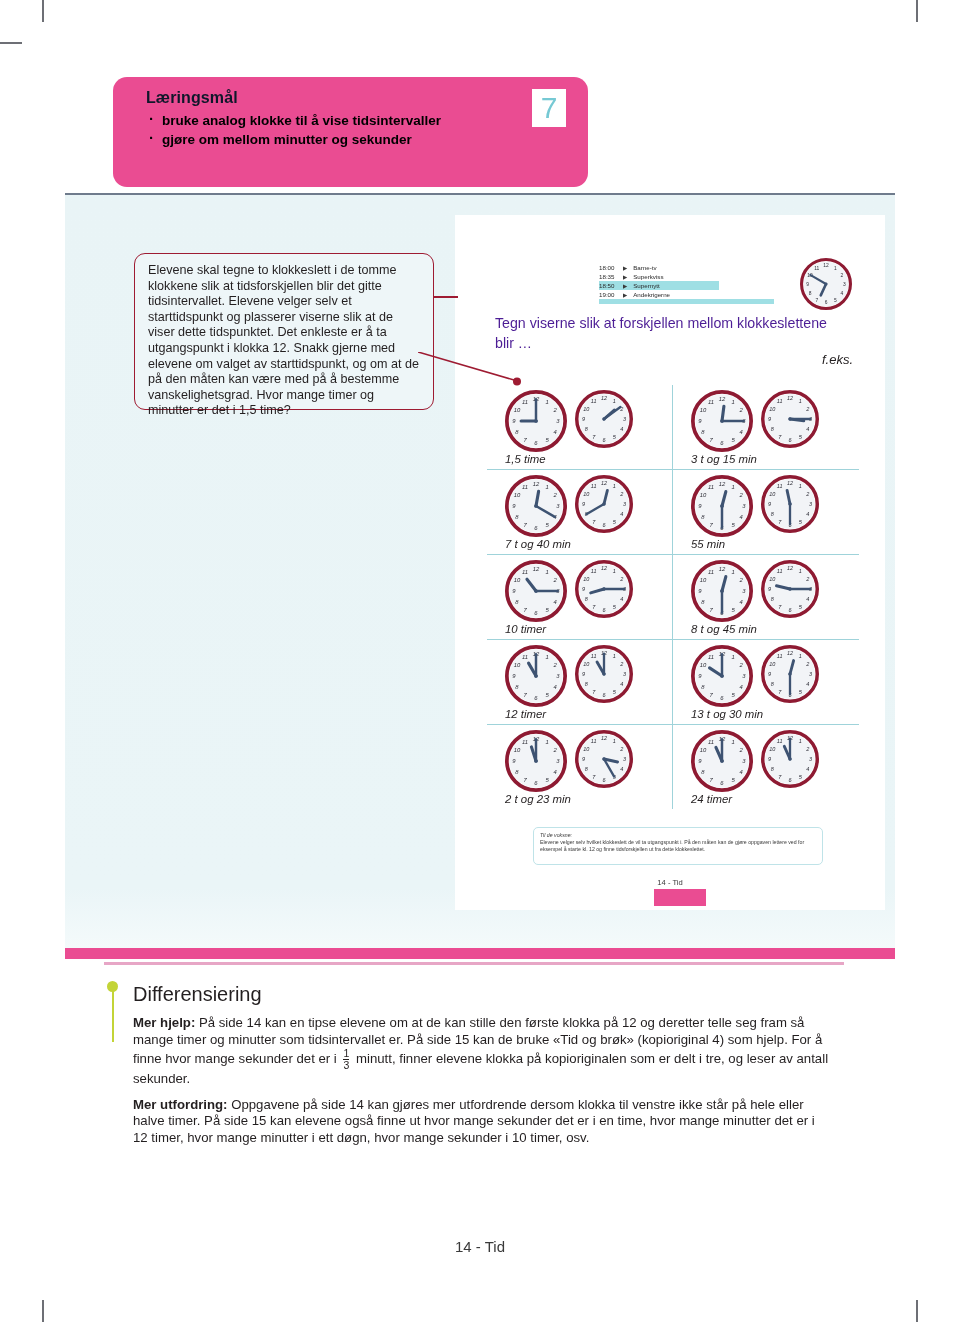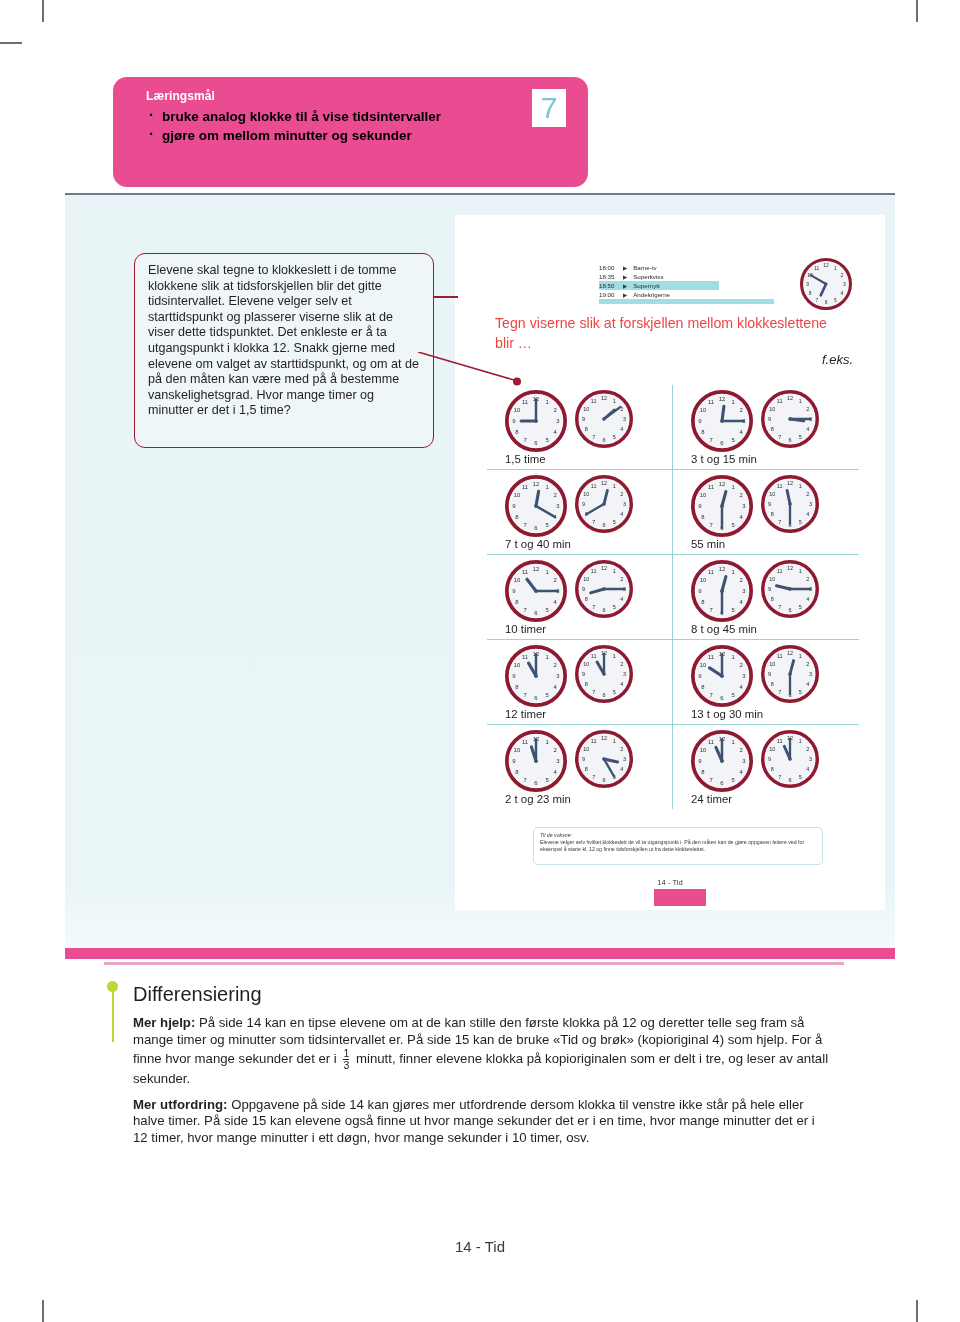--- a/index.html
+++ b/index.html
@@ -15,21 +15,21 @@
     position:absolute;left:65px;top:382px;width:280px;height:56px;
     background:#ea4c92;
   }
   #goals-box{
     position:absolute;left:113px;top:77px;width:475px;height:110px;
     background:#ea4c92;border-radius:14px;
     box-sizing:border-box;padding:12px 18px 0 33px;
     z-index:3;
   }
   #goals-title{
-    color:#ffffff;font-size:12px;font-weight:bold;letter-spacing:.1px;
+    color:#0f172a;font-size:16px;font-weight:bold;letter-spacing:.1px;
     margin:0 0 4px 0;
   }
   .goal-item{
     color:#000000;font-size:13.5px;font-weight:bold;line-height:19px;
     padding-left:16px;position:relative;
   }
   .goal-item:before{content:"·";position:absolute;left:3px;top:-2px;font-size:15px;}
   #chapter-badge{
     position:absolute;right:22px;top:12px;width:34px;height:38px;
     background:#ffffff;color:#76c9d4;font-size:30px;line-height:38px;
@@ -44,21 +44,21 @@
   #panel-bottom-band{
     position:absolute;left:65px;top:948px;width:830px;height:11px;
     background:#ea4c92;z-index:2;
   }
   #panel-top-rule{
     position:absolute;left:65px;top:193px;width:830px;height:2px;
     background:#6f7b8c;z-index:2;
   }
   
   #teacher-note{
-    position:absolute;left:134px;top:253px;width:300px;height:195px;
+    position:absolute;left:134px;top:253px;width:300px;height:157px;
     border:1.6px solid #9e1b32;border-radius:11px;background:#eef6f8;
     box-sizing:border-box;padding:9px 11px 18px 13px;z-index:4;
   }
   #teacher-note p{
     margin:0;font-size:12.6px;line-height:15.6px;color:#231f20;
   }
   
   #note-arm{
     position:absolute;left:434px;top:296px;width:24px;height:2px;
     background:#9e1b32;z-index:4;
@@ -75,31 +75,31 @@
   .tv-row.hl{background:#9fdfe4;}
   .tv-time{width:24px;}
   .tv-play{color:#3a3a3a;font-size:5.5px;margin-right:6px;}
   .tv-name{}
   #tv-underline{
     position:absolute;left:144px;top:84px;width:175px;height:5px;background:#9fdfe4;
   }
   
   #sheet-heading{
     position:absolute;left:40px;top:98px;width:350px;
-    font-size:14.2px;line-height:20px;color:#ef4444;
+    font-size:14.2px;line-height:20px;color:#4c1d95;
   }
   #feks{
     position:absolute;right:32px;top:137px;font-size:13px;
     font-style:italic;color:#231f20;
   }
   
   #grid{
     position:absolute;left:32px;top:170px;width:372px;
   }
-  .grid-row{display:flex;}
+  .grid-row{display:flex;font-style:italic;}
   .cell{
     width:186px;box-sizing:border-box;position:relative;
     padding:5px 0 4px 0;
   }
   .cell.left{border-right:1.3px solid #9fd3da;}
   .cell.rowline{border-bottom:1.3px solid #9fd3da;}
   .clocks{display:flex;gap:8px;justify-content:flex-start;padding-left:18px;}
   .cell-label{
     font-size:11.4px;color:#231f20;padding-left:18px;margin-top:1px;
   }

